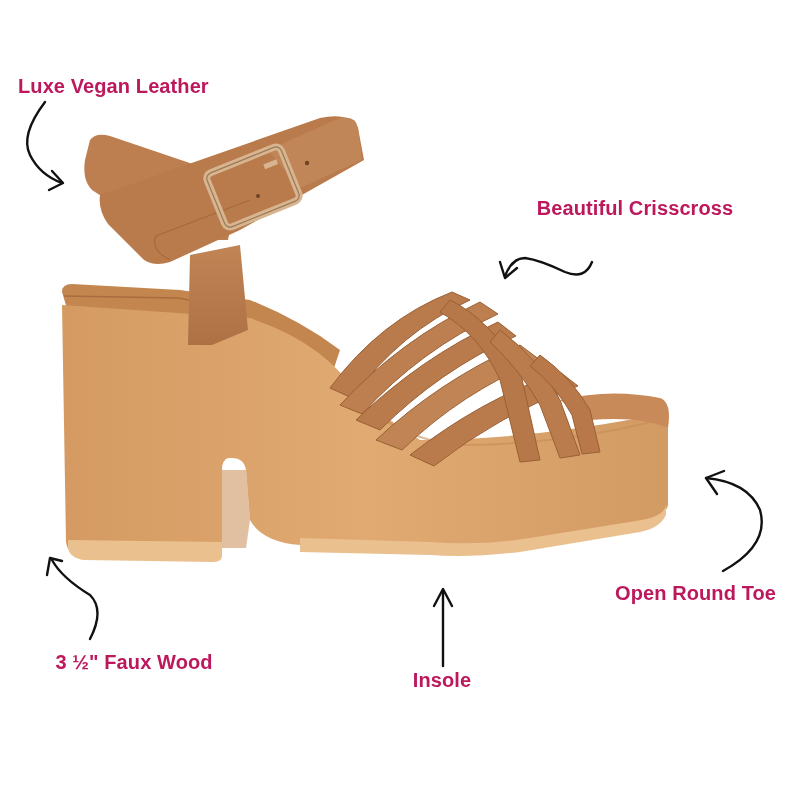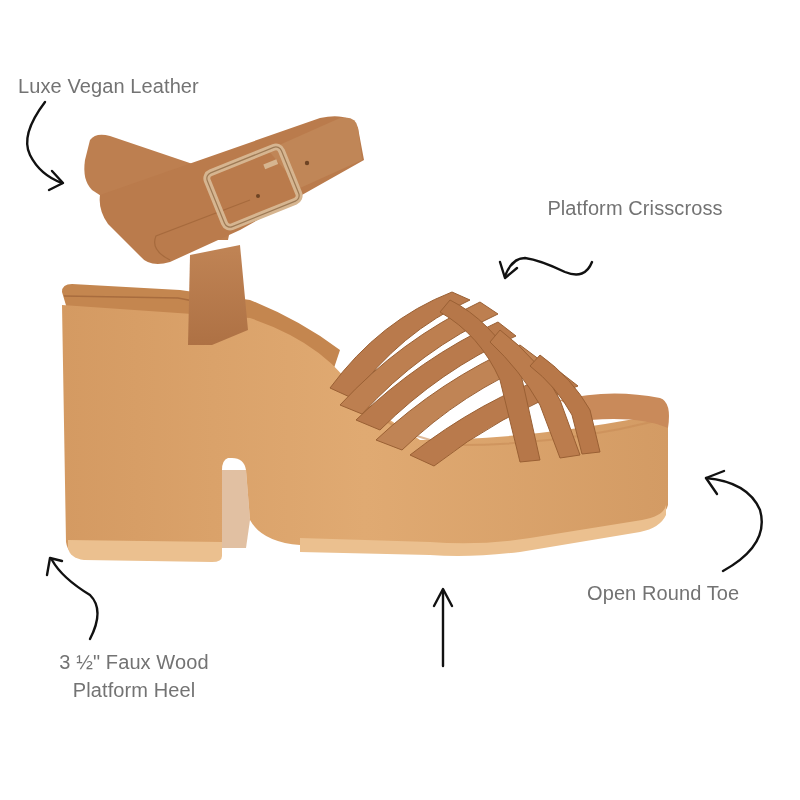--- a/index.html
+++ b/index.html
@@ -1,18 +1,18 @@
 <!DOCTYPE html>
 <html><head>
 <meta charset="utf-8">
 <style>
   html, body { margin: 0; padding: 0; background: #ffffff; }
   body { width: 800px; height: 800px; position: relative; overflow: hidden;
          font-family: "Liberation Sans", "DejaVu Sans", sans-serif; }
-  .callout { position: absolute; color: #737373; font-weight: normal; font-size: 20px;
+  .callout { position: absolute; color: #be185d; font-weight: bold; font-size: 20px;
              line-height: 28px; text-align: center; white-space: nowrap; letter-spacing: 0.1px; }
   .callout span { display: block; }
   .product { position: absolute; left: 0; top: 0; width: 800px; height: 800px; }
   .arrow { position: absolute; left: 0; top: 0; width: 800px; height: 800px; pointer-events: none; }
 </style>
 </head>
 <body>
 
 <svg class="product" viewBox="0 0 800 800" xmlns="http://www.w3.org/2000/svg">
   <defs>
@@ -92,26 +92,26 @@
     <path d="M443 666 L443 590"></path>
     <path d="M434 606 L443 589 L452 606"></path>
   </g>
 </svg>
 
 <div class="callout" style="left:18px; top:72px; text-align:left;">
   <span>Luxe Vegan Leather</span>
 </div>
 
 <div class="callout" style="left:525px; top:194px; width:220px;">
-  <span>Platform Crisscross</span>
+  <span>Beautiful Crisscross</span>
 </div>
 
-<div class="callout" style="left:587px; top:579px;text-align:center;">
+<div class="callout" style="left:615px; top:579px;text-align:center;">
   <span>Open Round Toe</span>
 </div>
 
 <div class="callout" style="left:44px; top:648px; width:180px;">
   <span>3 ½" Faux Wood</span>
-  <span>Platform Heel</span>
 </div>
 
 <div class="callout" style="left:330px; top:666px; width:224px;">
+  <span>Insole</span>
 </div>
 
 </body></html>

